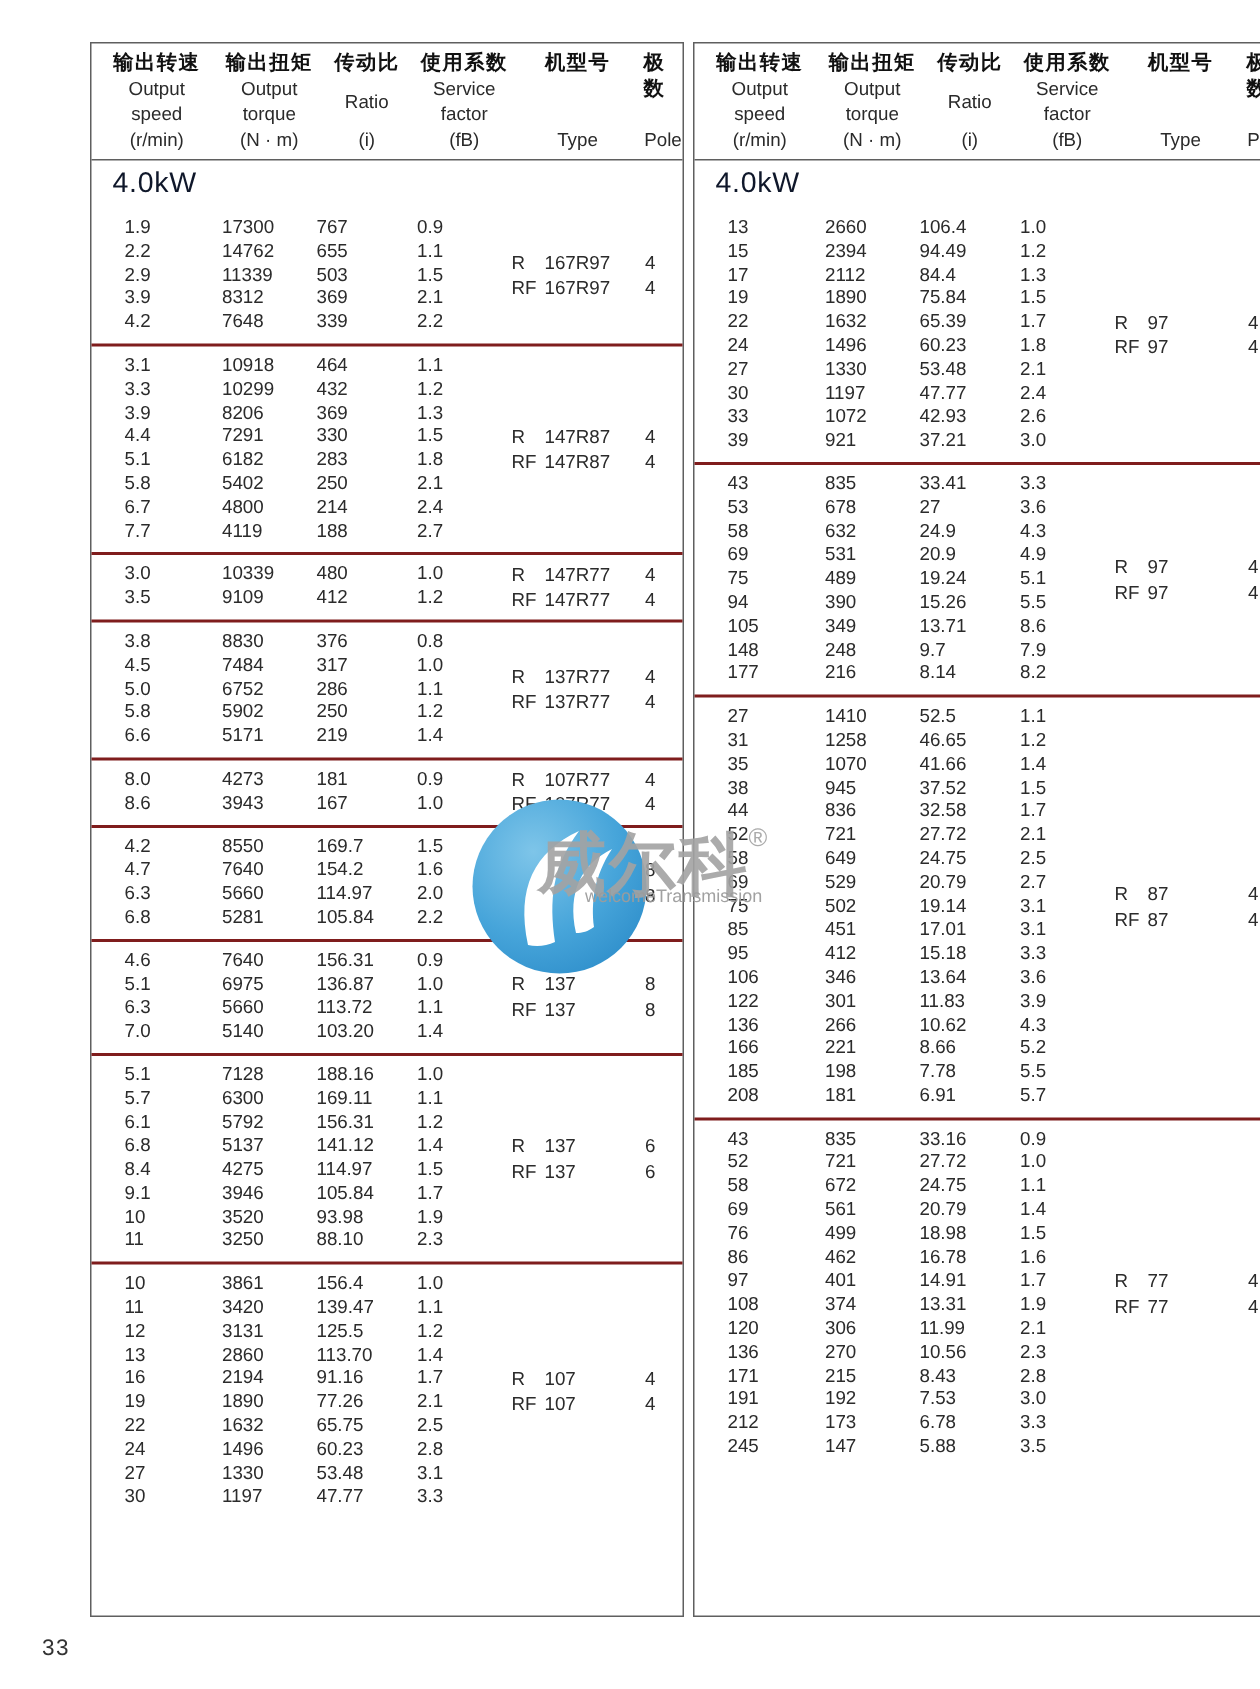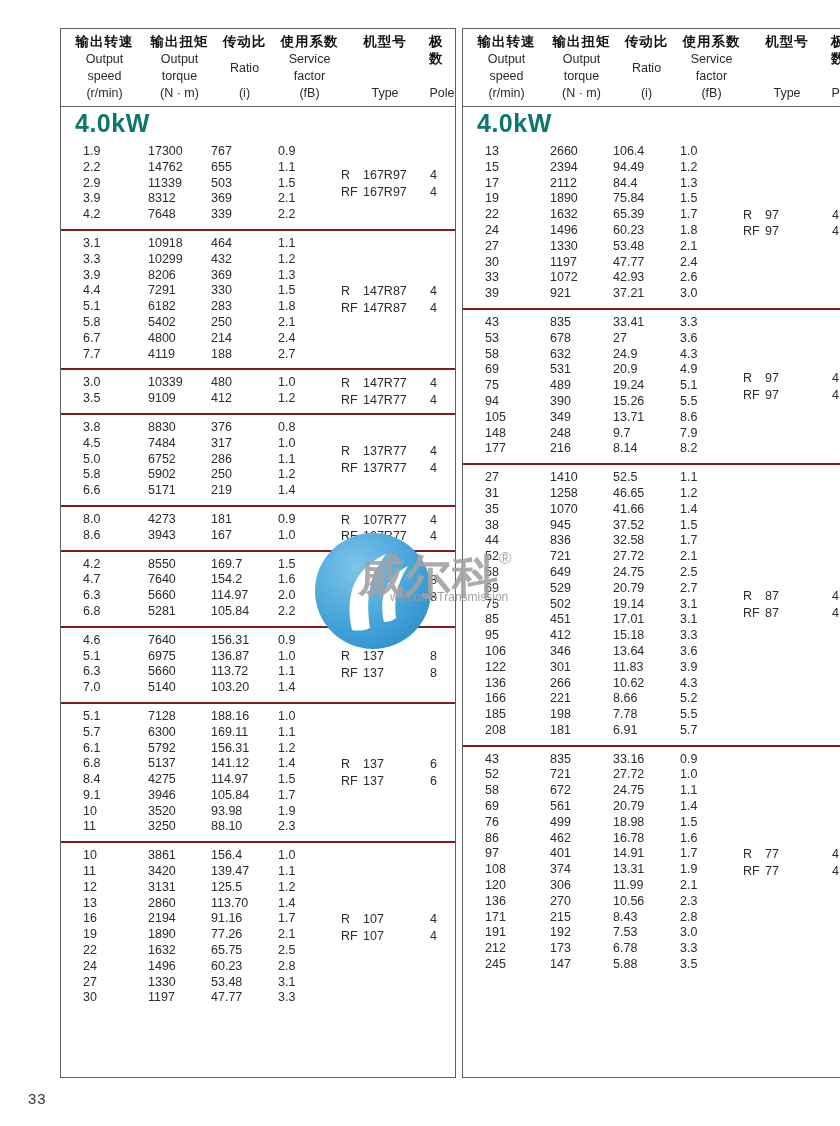--- a/index.html
+++ b/index.html
@@ -9,21 +9,21 @@
   .half{width:396px;height:1050px;border:1px solid #5f5f5f;box-sizing:border-box;background:#fff;}
   
   .head{display:grid;grid-template-columns:87px 63px 67px 63px 88px 1fr;
         height:78px;border-bottom:1px solid #5f5f5f;box-sizing:border-box;padding:5px 0 4px 0;}
   .hcell{display:flex;flex-direction:column;justify-content:space-between;align-items:center;
          font-size:12.5px;line-height:1.25;}
   .hcell .zh{font-size:13.5px;font-weight:700;letter-spacing:1px;color:#111;}
   .hcell span{display:block;}
   
   .kw{height:32px;display:flex;align-items:center;padding-left:14px;
-      font-size:25px;font-weight:700;color:#0f766e;letter-spacing:0.5px;}
+      font-size:19px;font-weight:400;color:#0f172a;letter-spacing:0.5px;}
   
   .blocks{display:flex;flex-direction:column;}
   .block{position:relative;padding:5px 0 6px 0;}
   .block + .block{border-top:2px solid #7f1d1d;}
   .row{display:grid;grid-template-columns:87px 63px 67px 1fr;height:15.8px;line-height:15.8px;
        font-size:12.5px;color:#2b2b2b;}
   .cell{text-align:left;white-space:nowrap;}
   .c-speed{padding-left:22px;box-sizing:border-box;}
   .types{position:absolute;left:280px;top:0;bottom:0;width:112px;
          display:flex;flex-direction:column;justify-content:center;}

